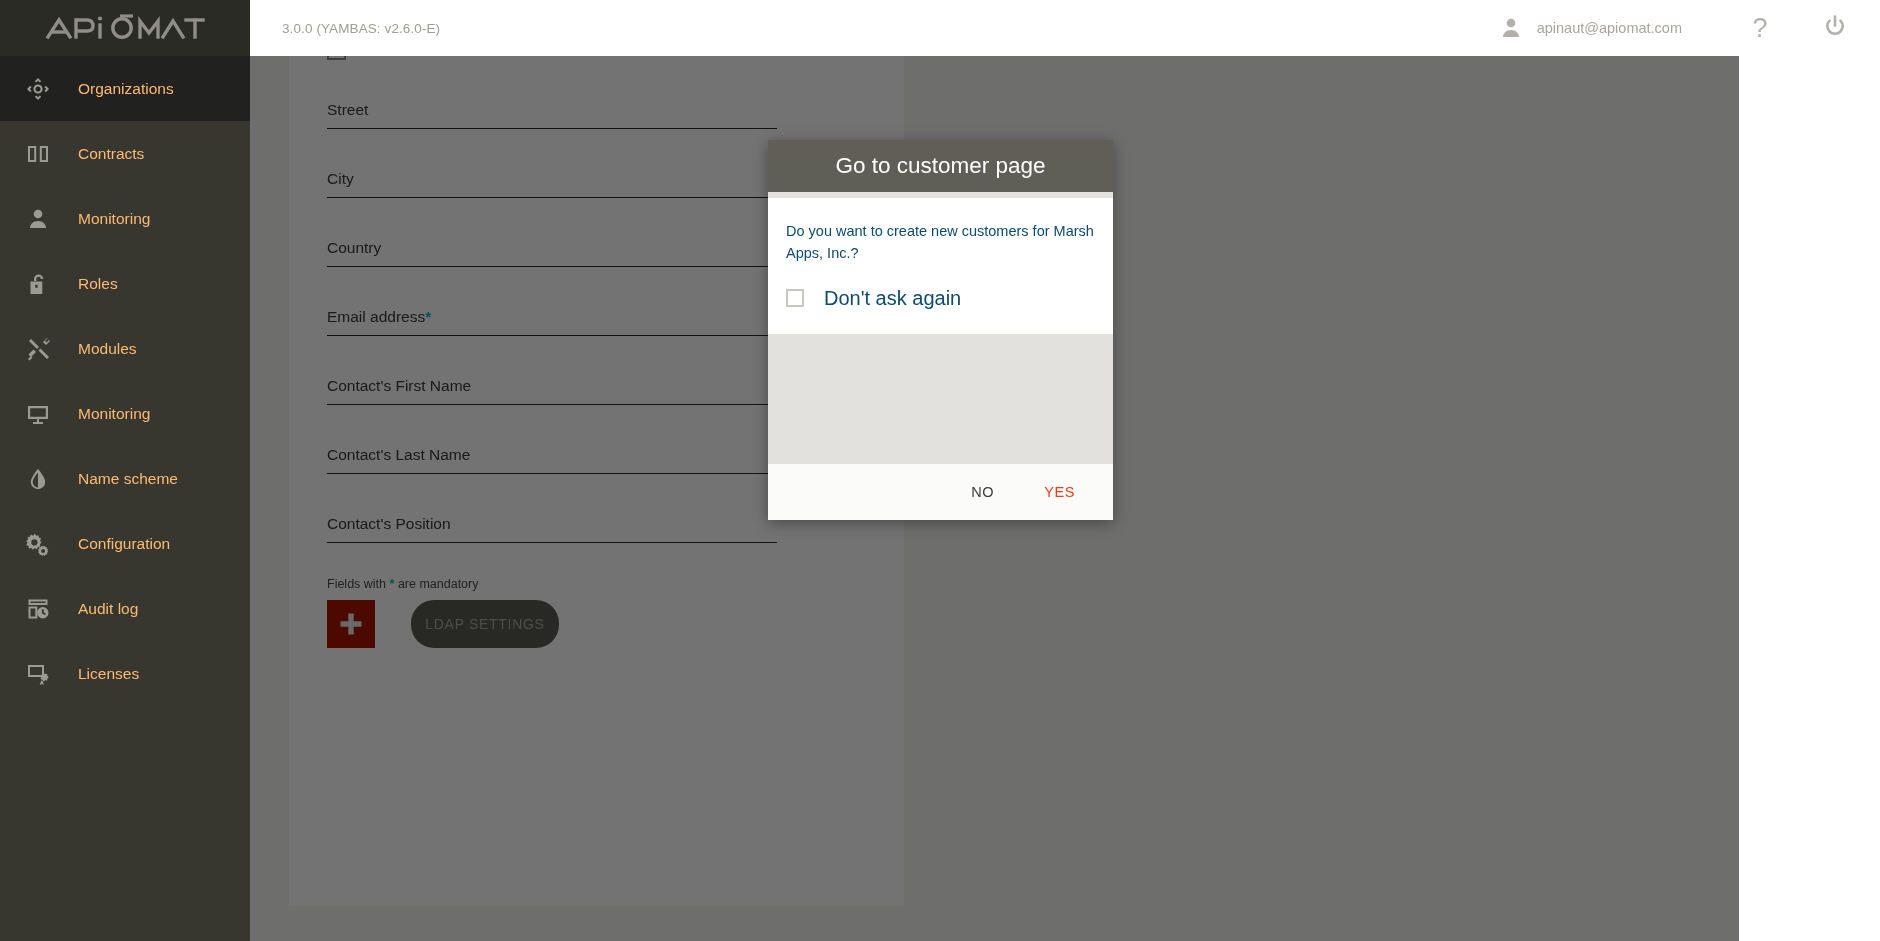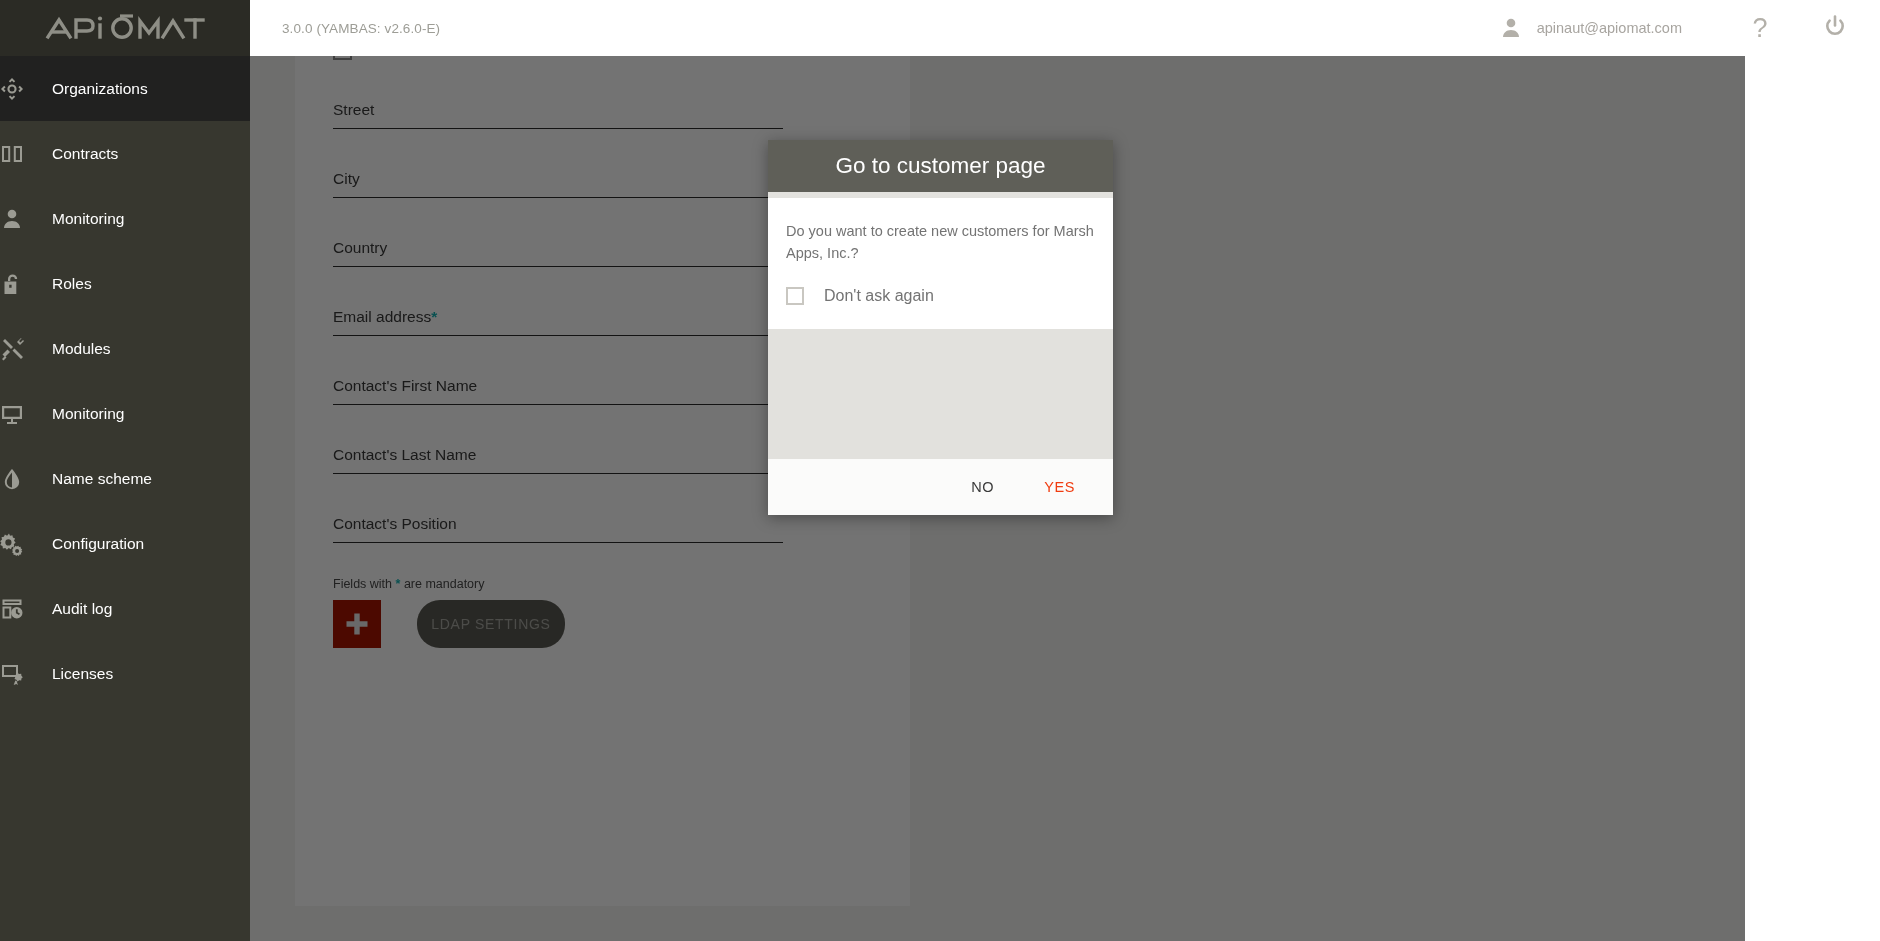--- a/index.html
+++ b/index.html
@@ -20,21 +20,22 @@
   }
   #logo-area {
     height: 56px;
     display: flex; align-items: center; justify-content: center;
     background: #2b2b25;
   }
   #logo-area svg { display: block; }
   .sb-item {
     height: 65px;
     display: flex; align-items: center;
-    color: #ffffff;
+    padding-left: 26px;
+    color: #fdba74;
     font-size: 15.5px;
     cursor: pointer;
   }
   .sb-item.active { background: #212120; }
   .sb-ico {
     width: 34px; height: 30px;
     display: flex; align-items: center; justify-content: flex-start;
     flex: 0 0 34px;
   }
   .sb-ico svg { fill: #9b9b93; display: block; }
@@ -64,21 +65,21 @@
     height: 56px;
   }
   #user-ico svg, #help-ico svg, #power-ico svg { fill: #b3b0a9; display: block; }
   #user-email { color: #a8a5a0; font-size: 14.5px; margin-left: 14px; margin-right: 48px; }
   #help-ico { width: 60px; cursor: pointer; }
   #power-ico { width: 90px; cursor: pointer; }
   #user-ico { cursor: pointer; }
 
   
   #main {
-    position: absolute; left: 250px; top: 56px;
+    position: absolute; left: 244px; top: 56px;
     width: 1495px; height: 885px;
     background: #f4f4f2;
     overflow: hidden;
   }
   #scrim {
     position: absolute; inset: 0;
     background: rgba(0,0,0,0.55);
     z-index: 2;
   }
   #card {
@@ -151,33 +152,33 @@
     color: #ffffff;
     font-size: 22.5px;
     display: flex; align-items: center; justify-content: center;
   }
   #modal-divider { height: 6px; background: #e3e2de; }
   #modal-body {
     background: #ffffff;
     padding: 22px 18px 24px 18px;
   }
   #modal-question {
-    color: #737373; font-size: 14.5px; line-height: 1.55;
+    color: #0c4a6e; font-size: 14.5px; line-height: 1.55;
   }
   #modal-check-row {
     display: flex; align-items: center;
     margin-top: 22px;
   }
   #modal-check {
     width: 18px; height: 18px;
     border: 2px solid #c9c7c1;
     flex: 0 0 18px;
     cursor: pointer;
   }
-  #modal-check-label { margin-left: 20px; color: #737373; font-size: 16px; }
+  #modal-check-label { margin-left: 20px; color: #0c4a6e; font-size: 20px; }
   #modal-filler { height: 130px; background: #e2e1dd; }
   #modal-footer {
     height: 56px; background: #fbfbfa;
     display: flex; align-items: center; justify-content: flex-end;
     padding-right: 28px;
   }
   .modal-btn {
     font-size: 14.5px; letter-spacing: .6px;
     cursor: pointer; background: none; border: none;
     font-family: "Liberation Sans", sans-serif;

